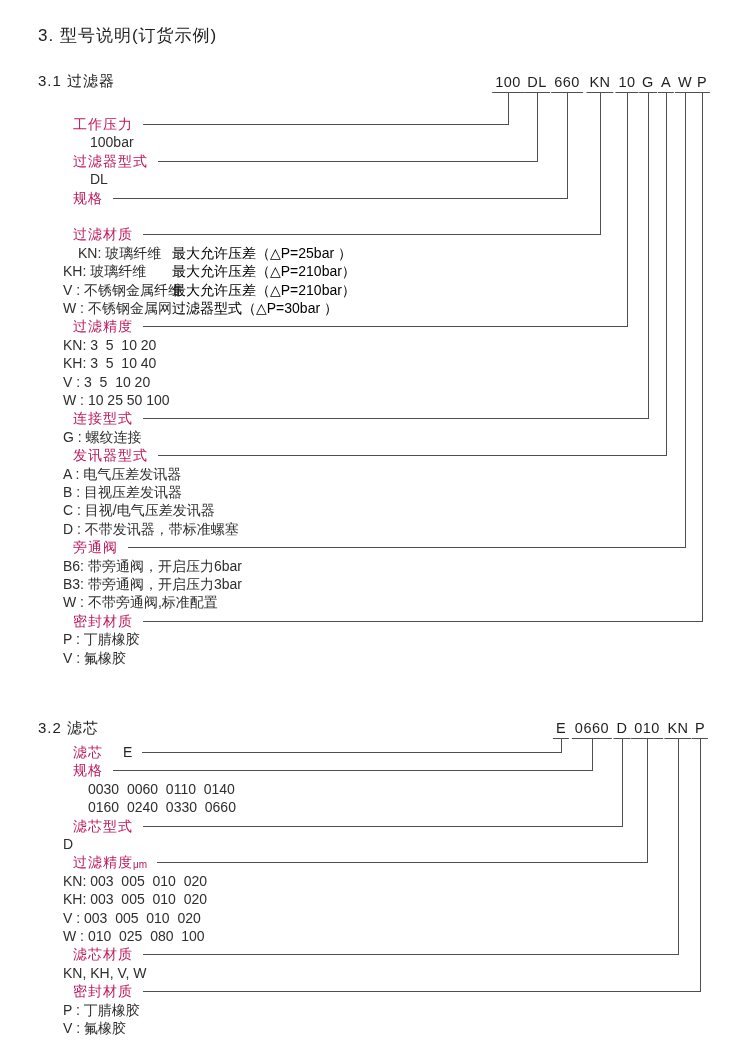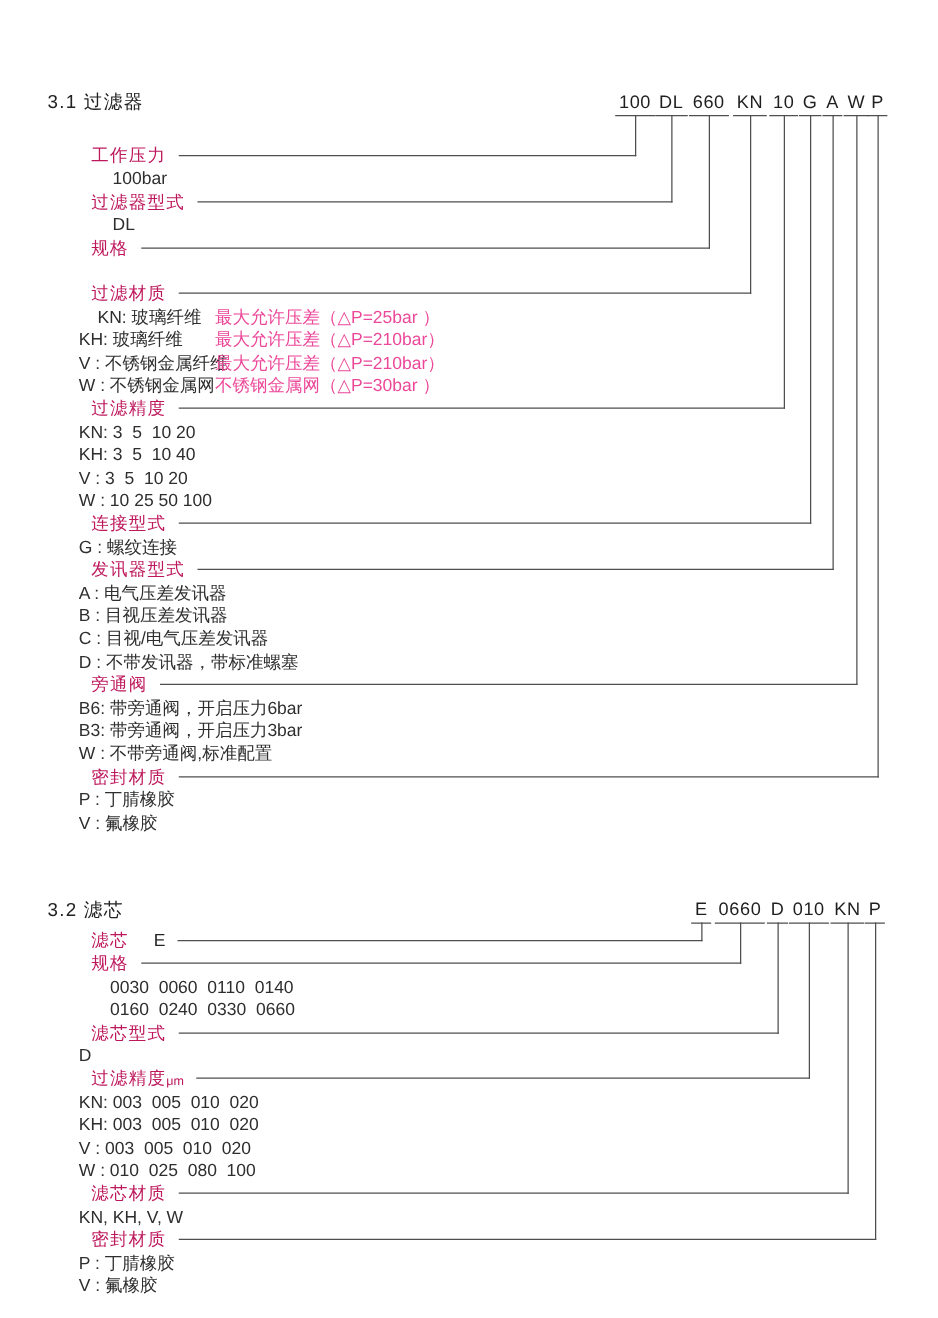--- a/index.html
+++ b/index.html
@@ -26,30 +26,31 @@
     position:absolute; font-size:14px; line-height:16px;
     letter-spacing:1px; color:#be185d; white-space:pre;
   }
   .row-label .suffix { font-size:10px; letter-spacing:0; vertical-align:-1px; }
   .row-value {
     position:absolute; font-size:14px; line-height:16px;
     color:#2e2e2e; white-space:pre;
   }
   .row-value2 {
     position:absolute; font-size:14px; line-height:16px;
-    color:#ec4899; white-space:pre;
+    color:#000000; white-space:pre;
   }
   .label2 { position:absolute; font-size:14px; line-height:16px; color:#242424; white-space:pre; }
   .hline { position:absolute; height:1px; background:#4f4f4f; }
   .vline { position:absolute; width:1px;  background:#4f4f4f; }
 </style>
 </head>
 <body>
 
 <div class="page">
+  <div class="doc-title">3. 型号说明(订货示例)</div>
 <div class="section-heading" style="top: 72px;">3.1 过滤器</div>
     <span class="code-seg" style="left: 508px; top: 74px;">100</span>
     <span class="code-seg" style="left: 537px; top: 74px;">DL</span>
     <span class="code-seg" style="left: 567px; top: 74px;">660</span>
     <span class="code-seg" style="left: 600px; top: 74px;">KN</span>
     <span class="code-seg" style="left: 627px; top: 74px;">10</span>
     <span class="code-seg" style="left: 648px; top: 74px;">G</span>
     <span class="code-seg" style="left: 666px; top: 74px;">A</span>
     <span class="code-seg" style="left: 685px; top: 74px;">W</span>
     <span class="code-seg" style="left: 702px; top: 74px;">P</span>
@@ -59,21 +60,21 @@
     <span class="row-value" style="left: 90px; top: 171.2px;">DL</span>
     <span class="row-label" style="left: 73px; top: 189.6px;"><span>规格</span></span>
     <span class="row-label" style="left: 73px; top: 226.4px;"><span>过滤材质</span></span>
     <span class="row-value" style="left: 78px; top: 244.8px;">KN: 玻璃纤维</span>
     <span class="row-value2" style="left: 172px; top: 244.8px;">最大允许压差（△P=25bar ）</span>
     <span class="row-value" style="left: 63px; top: 263.2px;">KH: 玻璃纤维</span>
     <span class="row-value2" style="left: 172px; top: 263.2px;">最大允许压差（△P=210bar）</span>
     <span class="row-value" style="left: 63px; top: 281.6px;">V : 不锈钢金属纤维</span>
     <span class="row-value2" style="left: 172px; top: 281.6px;">最大允许压差（△P=210bar）</span>
     <span class="row-value" style="left: 63px; top: 300px;">W : 不锈钢金属网</span>
-    <span class="row-value2" style="left: 172px; top: 300px;">不锈钢金属网（△P=30bar ）</span>
+    <span class="row-value2" style="left: 172px; top: 300px;">过滤器型式（△P=30bar ）</span>
     <span class="row-label" style="left: 73px; top: 318.4px;"><span>过滤精度</span></span>
     <span class="row-value" style="left: 63px; top: 336.8px;">KN: 3  5  10 20</span>
     <span class="row-value" style="left: 63px; top: 355.2px;">KH: 3  5  10 40</span>
     <span class="row-value" style="left: 63px; top: 373.6px;">V : 3  5  10 20</span>
     <span class="row-value" style="left: 63px; top: 392px;">W : 10 25 50 100</span>
     <span class="row-label" style="left: 73px; top: 410.4px;"><span>连接型式</span></span>
     <span class="row-value" style="left: 63px; top: 428.8px;">G : 螺纹连接</span>
     <span class="row-label" style="left: 73px; top: 447.2px;"><span>发讯器型式</span></span>
     <span class="row-value" style="left: 63px; top: 465.6px;">A : 电气压差发讯器</span>
     <span class="row-value" style="left: 63px; top: 484px;">B : 目视压差发讯器</span>

